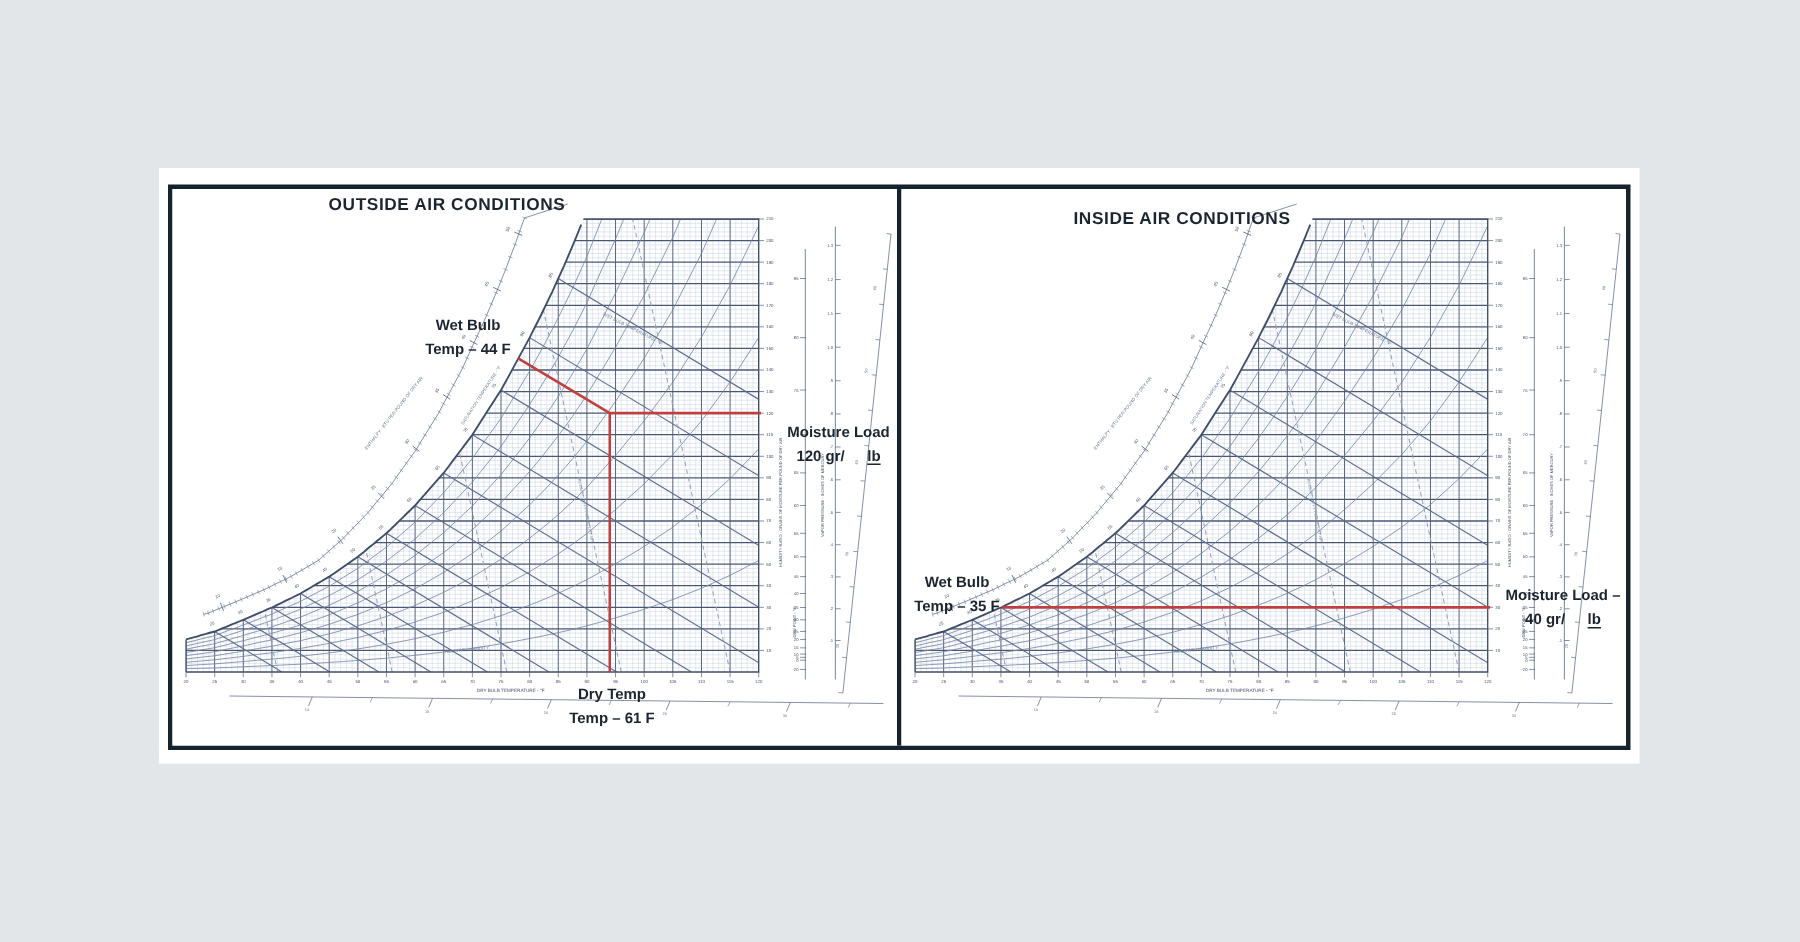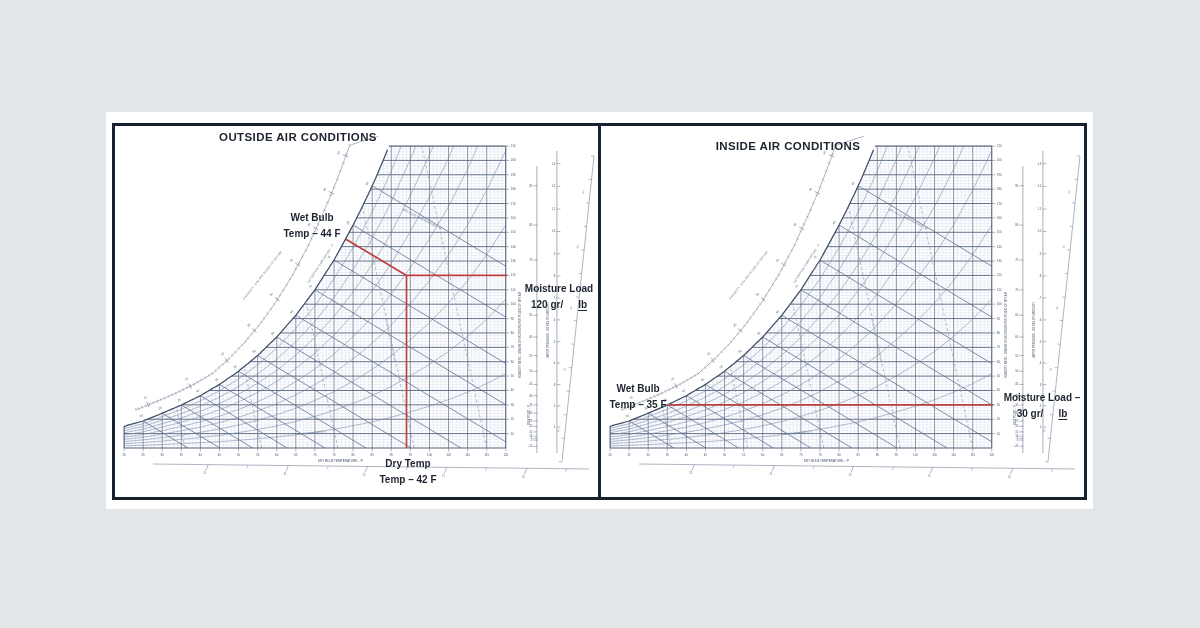--- a/index.html
+++ b/index.html
@@ -624,21 +624,21 @@
     <div class="anno" style="left: 197px; top: 84px;">
           <div>Wet Bulb</div>
           <div>Temp – 44 F</div>
         </div>
         <div class="anno" style="left: 444px; top: 155px;">
           <div>Moisture Load</div>
           <div><span>120 gr/</span><span class="u">lb</span></div>
         </div>
         <div class="anno" style="left: 293px; top: 330px;">
           <div>Dry Temp</div>
-          <div>Temp – 42 F</div>
+          <div>Temp – 61 F</div>
         </div>
       </section>
     <div class="divider"></div>
     <section class="cell">
       <div class="chart-host">
           <svg viewBox="0 0 482 371" preserveAspectRatio="none">
             <defs>
               <clipPath id="pclip1">
                 <polygon points="9.0,322.0 9.0,300.3 10.9,299.8 12.8,299.2 14.7,298.7 16.6,298.2 18.5,297.6 20.4,297.1 22.3,296.6 24.2,296.0 26.1,295.5 28.1,295.0 30.0,294.2 31.9,293.4 33.8,292.6 35.7,291.9 37.6,291.1 39.5,290.3 41.4,289.5 43.3,288.8 45.2,288.0 47.1,287.2 49.0,286.4 50.9,285.6 52.8,284.7 54.7,283.9 56.6,283.1 58.5,282.3 60.4,281.5 62.3,280.6 64.2,279.8 66.2,279.0 68.1,278.1 70.0,277.1 71.9,276.2 73.8,275.3 75.7,274.3 77.6,273.4 79.5,272.5 81.4,271.5 83.3,270.6 85.2,269.7 87.1,268.5 89.0,267.4 90.9,266.3 92.8,265.2 94.7,264.0 96.6,262.9 98.5,261.8 100.4,260.7 102.3,259.6 104.3,258.4 106.2,257.1 108.1,255.8 110.0,254.5 111.9,253.1 113.8,251.8 115.7,250.5 117.6,249.2 119.5,247.9 121.4,246.5 123.3,245.2 125.2,243.6 127.1,242.1 129.0,240.5 130.9,238.9 132.8,237.4 134.7,235.8 136.6,234.2 138.5,232.7 140.4,231.1 142.3,229.5 144.3,227.7 146.2,225.8 148.1,224.0 150.0,222.1 151.9,220.3 153.8,218.4 155.7,216.5 157.6,214.7 159.5,212.8 161.4,211.0 163.3,208.8 165.2,206.6 167.1,204.5 169.0,202.3 170.9,200.1 172.8,197.9 174.7,195.8 176.6,193.6 178.5,191.4 180.4,189.3 182.4,186.7 184.3,184.2 186.2,181.6 188.1,179.1 190.0,176.5 191.9,174.0 193.8,171.4 195.7,168.9 197.6,166.4 199.5,163.8 201.4,160.8 203.3,157.9 205.2,154.9 207.1,151.9 209.0,148.9 210.9,145.9 212.8,143.0 214.7,140.0 216.6,137.0 218.6,134.0 220.5,130.5 222.4,127.1 224.3,123.6 226.2,120.1 228.1,116.6 230.0,113.1 231.9,109.6 233.8,106.1 235.7,102.6 237.6,99.1 239.5,95.3 241.4,91.5 243.3,87.8 245.2,84.0 247.1,80.0 249.0,76.1 250.9,72.1 252.8,68.2 254.7,63.9 256.6,59.7 258.6,55.4 260.5,51.2 262.4,46.7 264.3,42.2 266.2,37.7 268.1,33.2 270.0,28.5 271.9,23.7 273.4,20.0 390.0,20.0 390.0,322.0"></polygon>
               </clipPath>
@@ -1210,17 +1210,17 @@
             </g>
           </svg>
         </div>
       <h2 class="title t1">INSIDE AIR CONDITIONS</h2>
     <div class="anno" style="left: 37px; top: 255px;">
           <div>Wet Bulb</div>
           <div>Temp – 35 F</div>
         </div>
         <div class="anno" style="left: 441px; top: 264px;">
           <div>Moisture Load –</div>
-          <div><span>30 gr/</span><span class="u">lb</span></div>
+          <div><span>40 gr/</span><span class="u">lb</span></div>
         </div>
       </section>
   </div>
 </div>
 
 </body></html>

